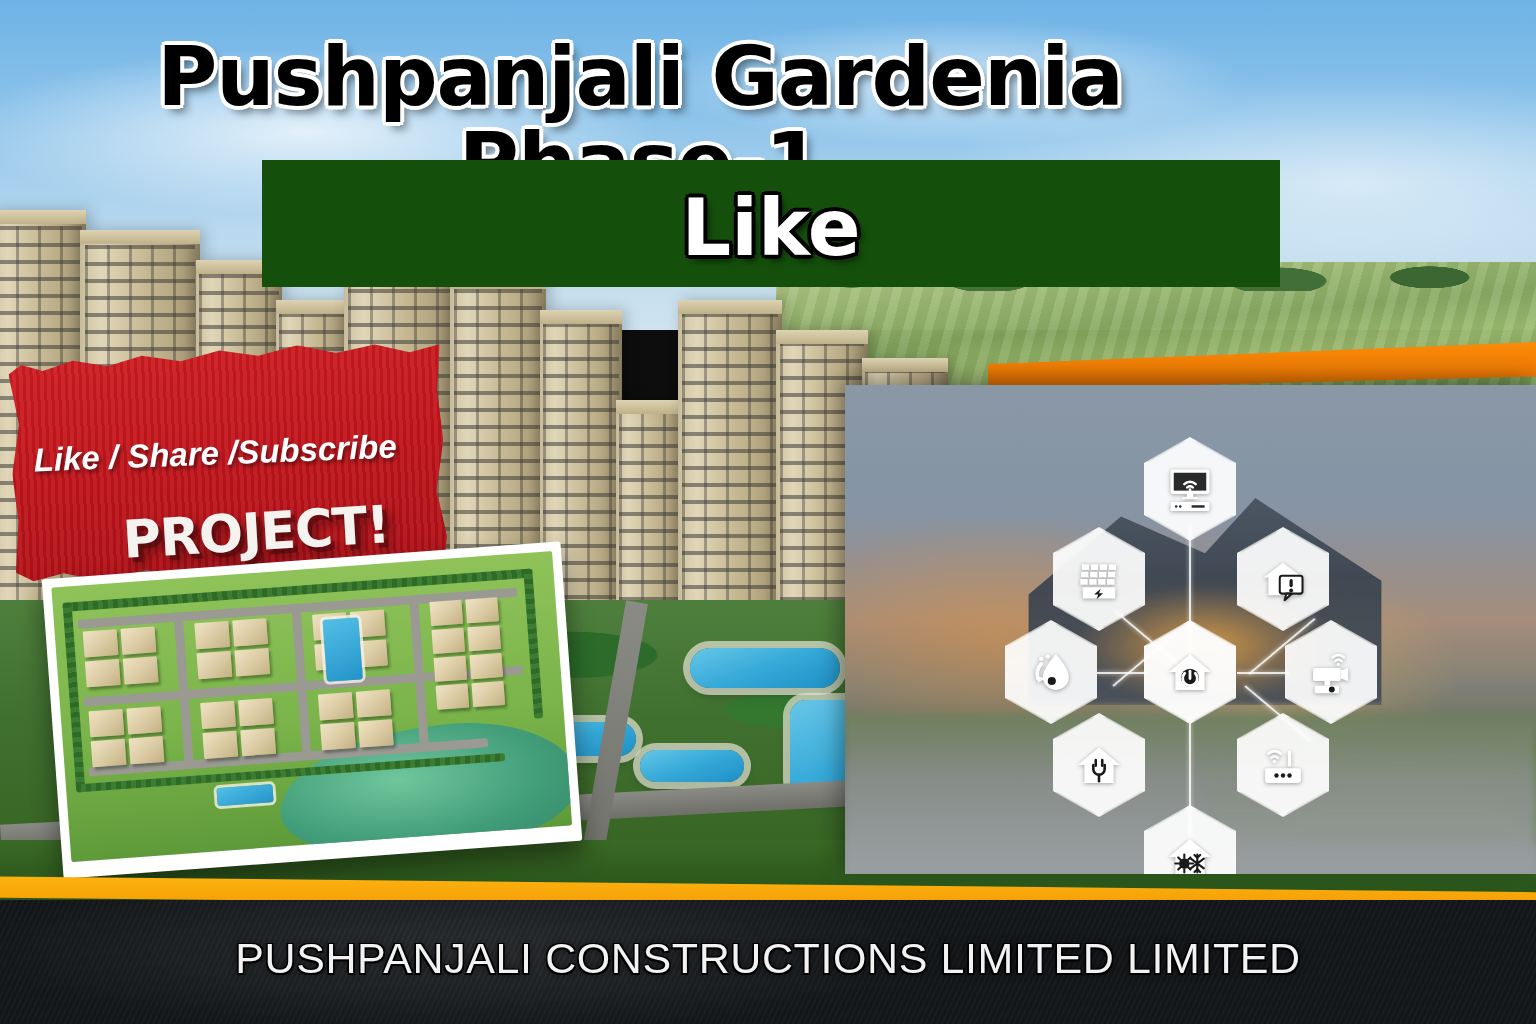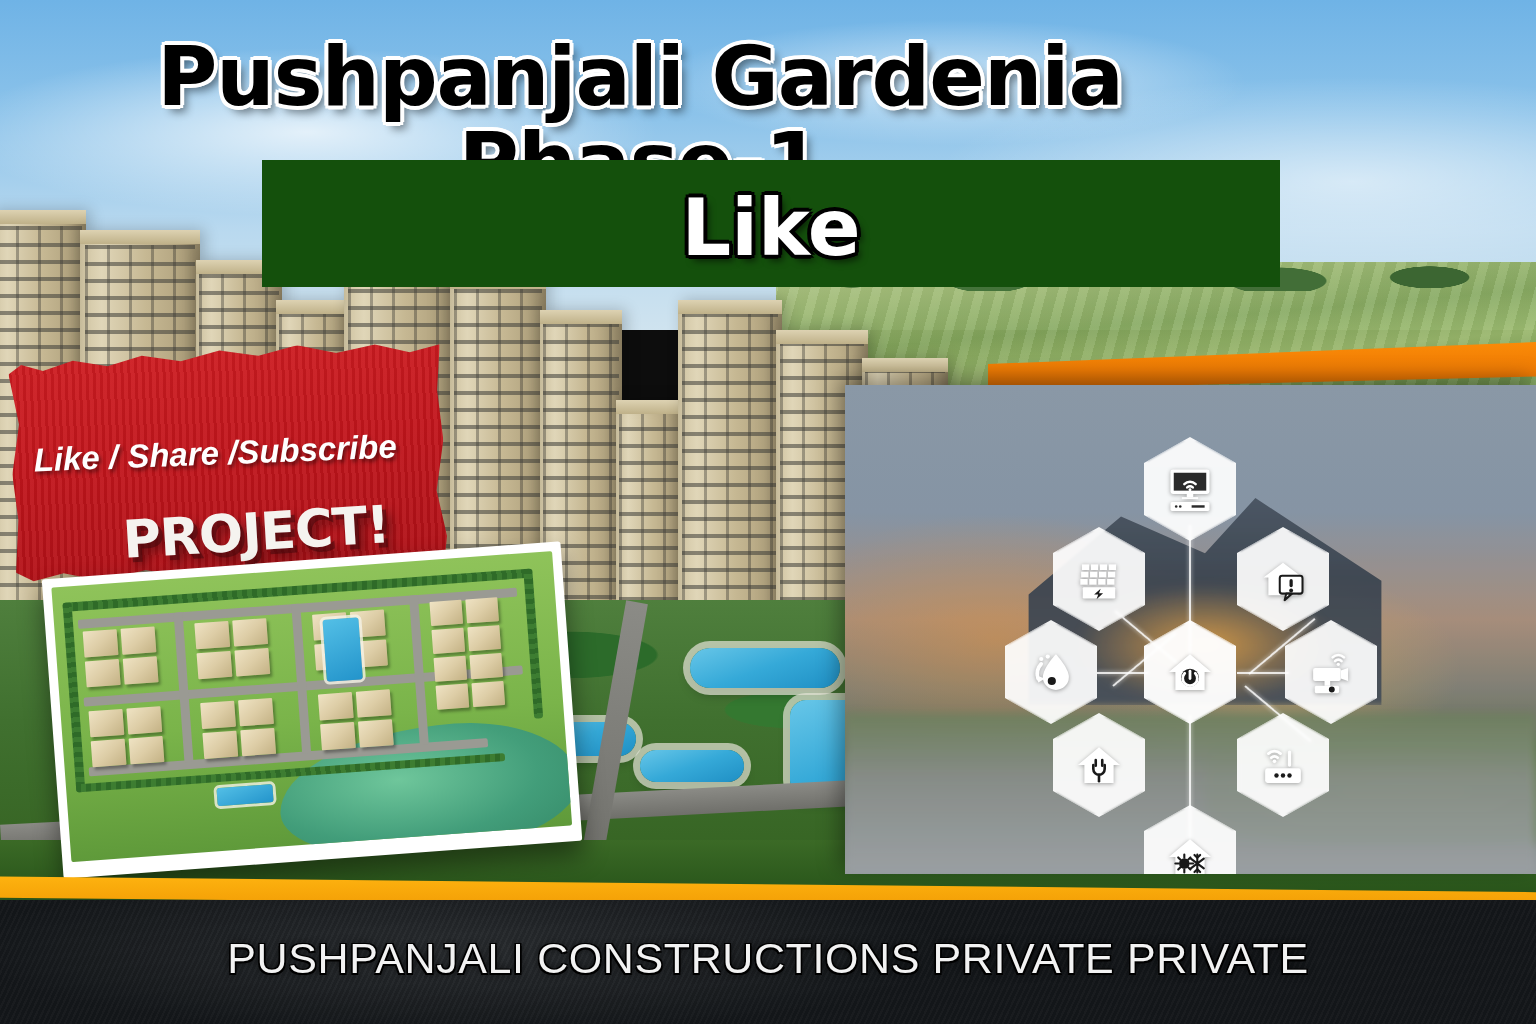--- a/index.html
+++ b/index.html
@@ -550,16 +550,16 @@
           </svg>
         </span>
       </div>
     </div>
   </div>
 
   <div class="orange-bottom"></div>
 
   <div class="footer-left-strip"></div>
   <div class="footer">
-    <span class="footer-text">PUSHPANJALI CONSTRUCTIONS PRIVATE PRIVATE</span>
+    <span class="footer-text">PUSHPANJALI CONSTRUCTIONS LIMITED LIMITED</span>
   </div>
 
 </div>
 
 </body></html>

